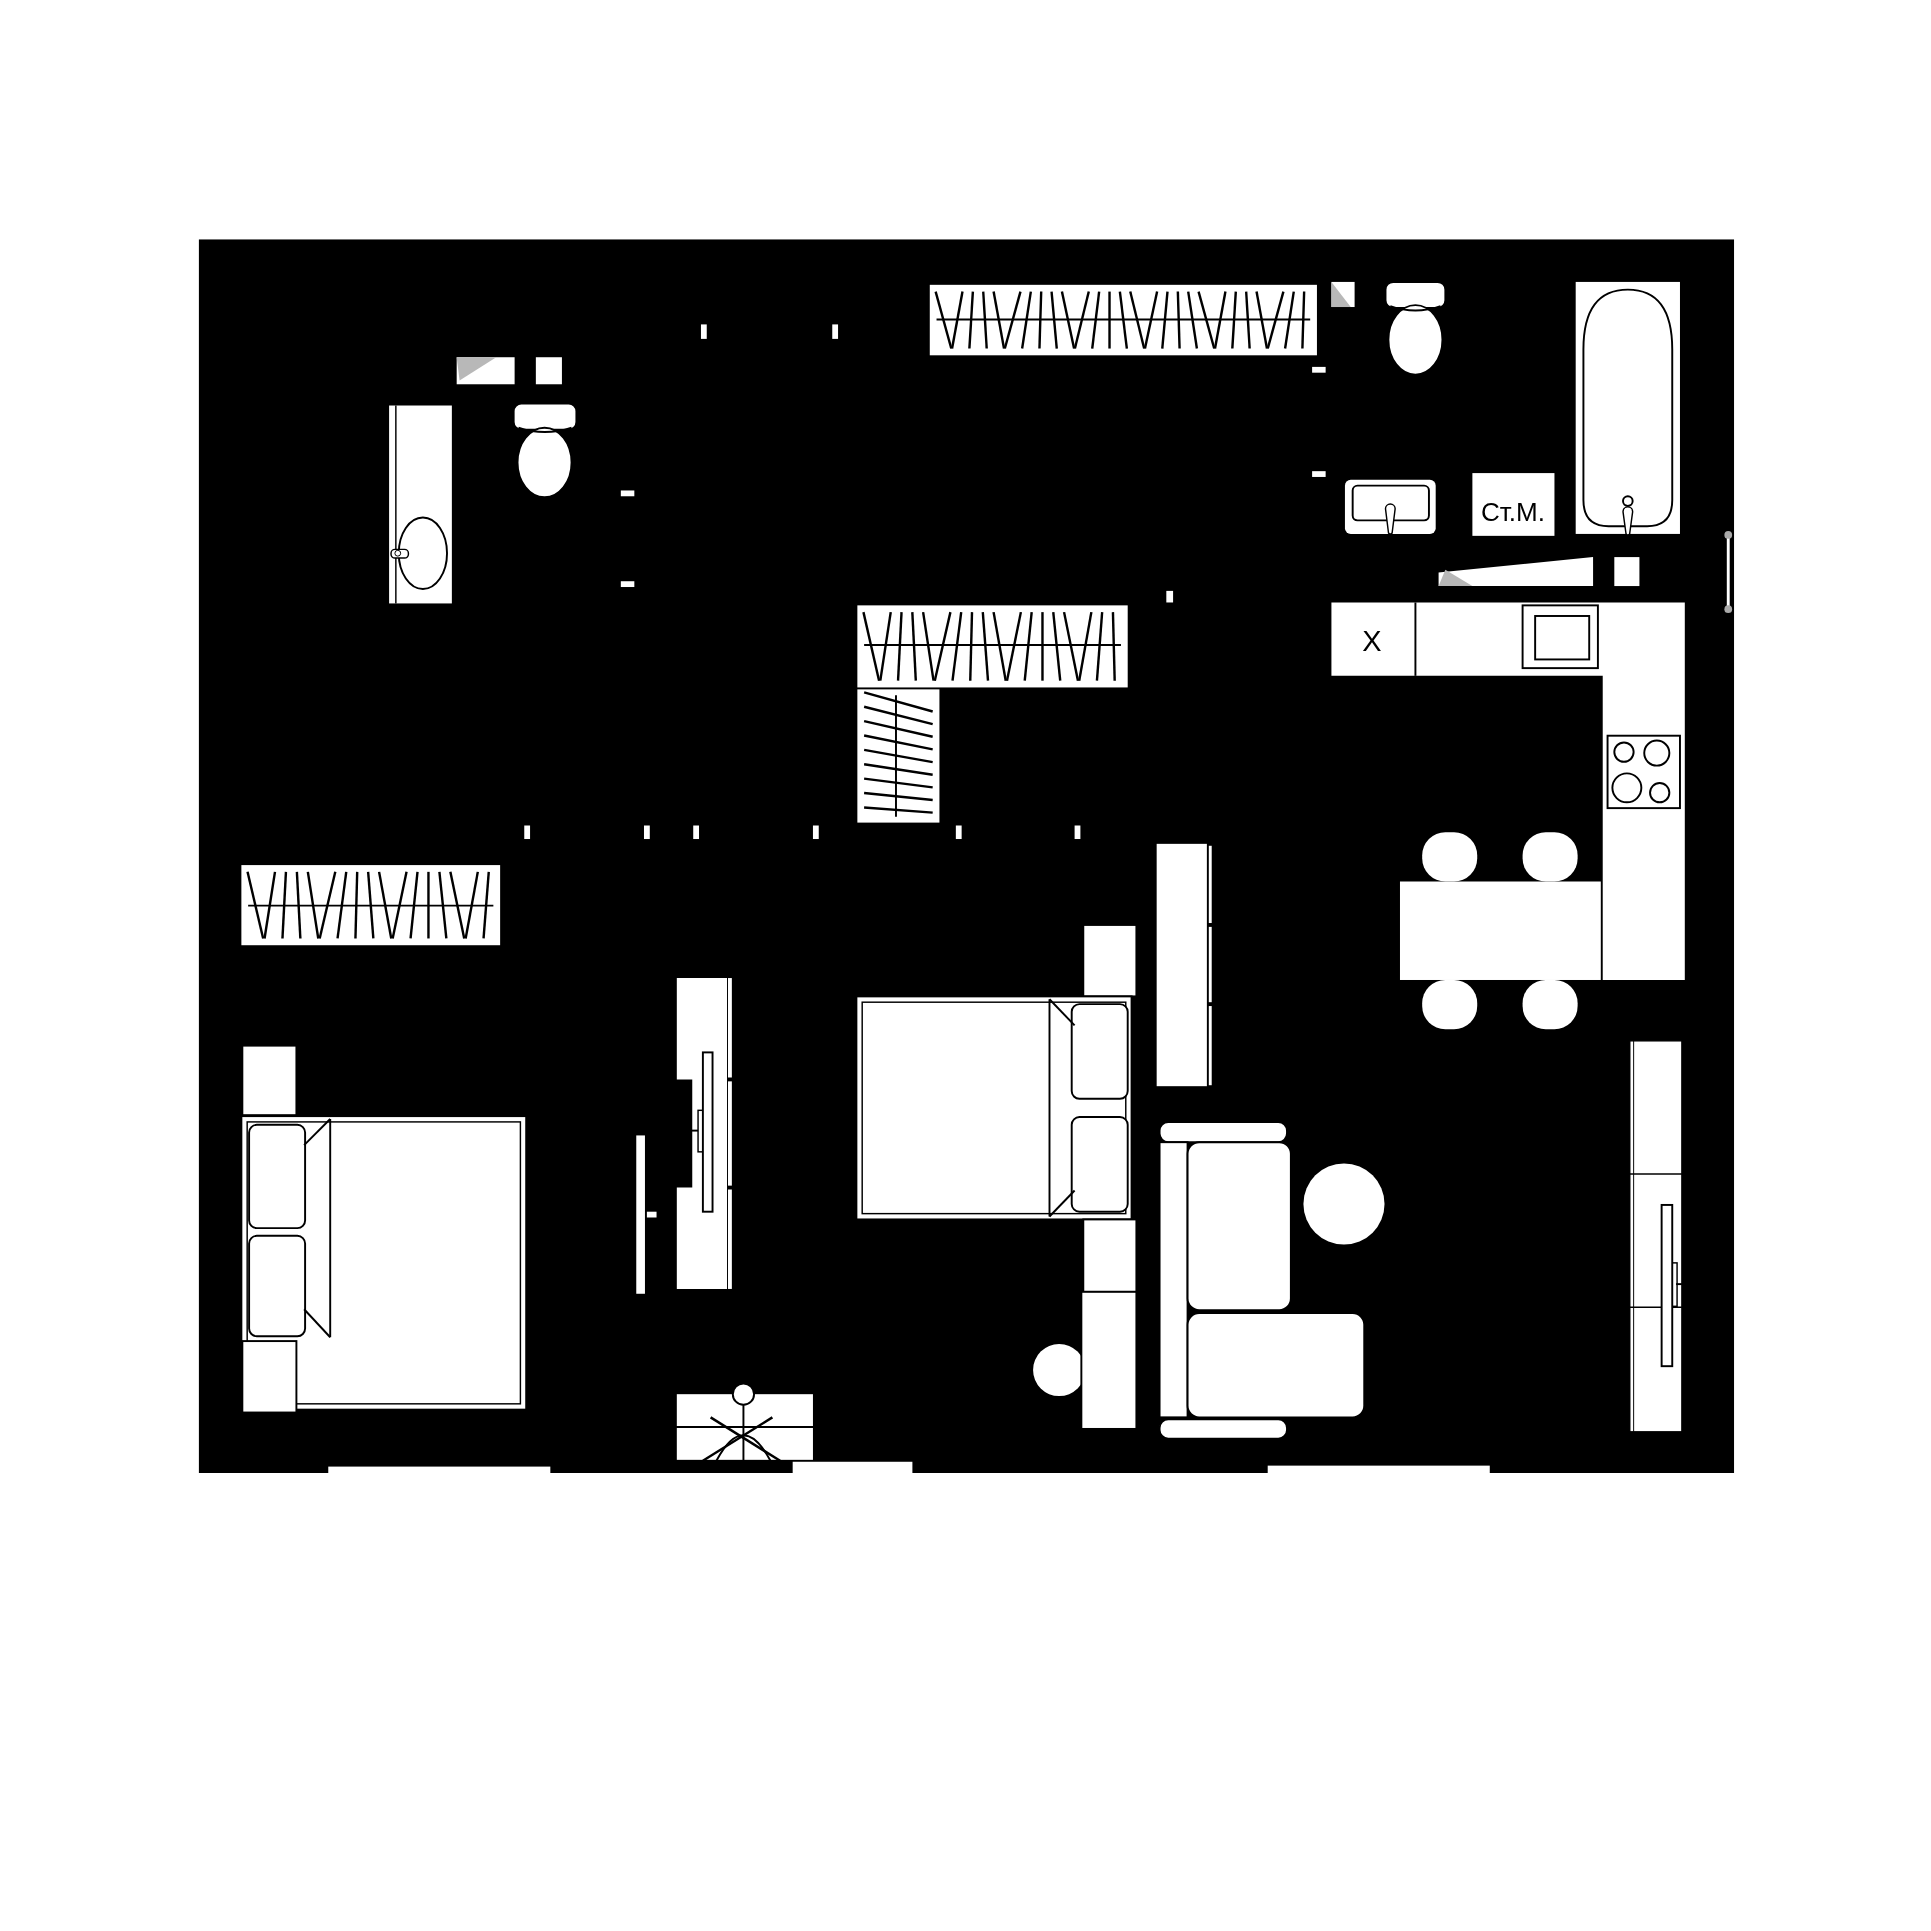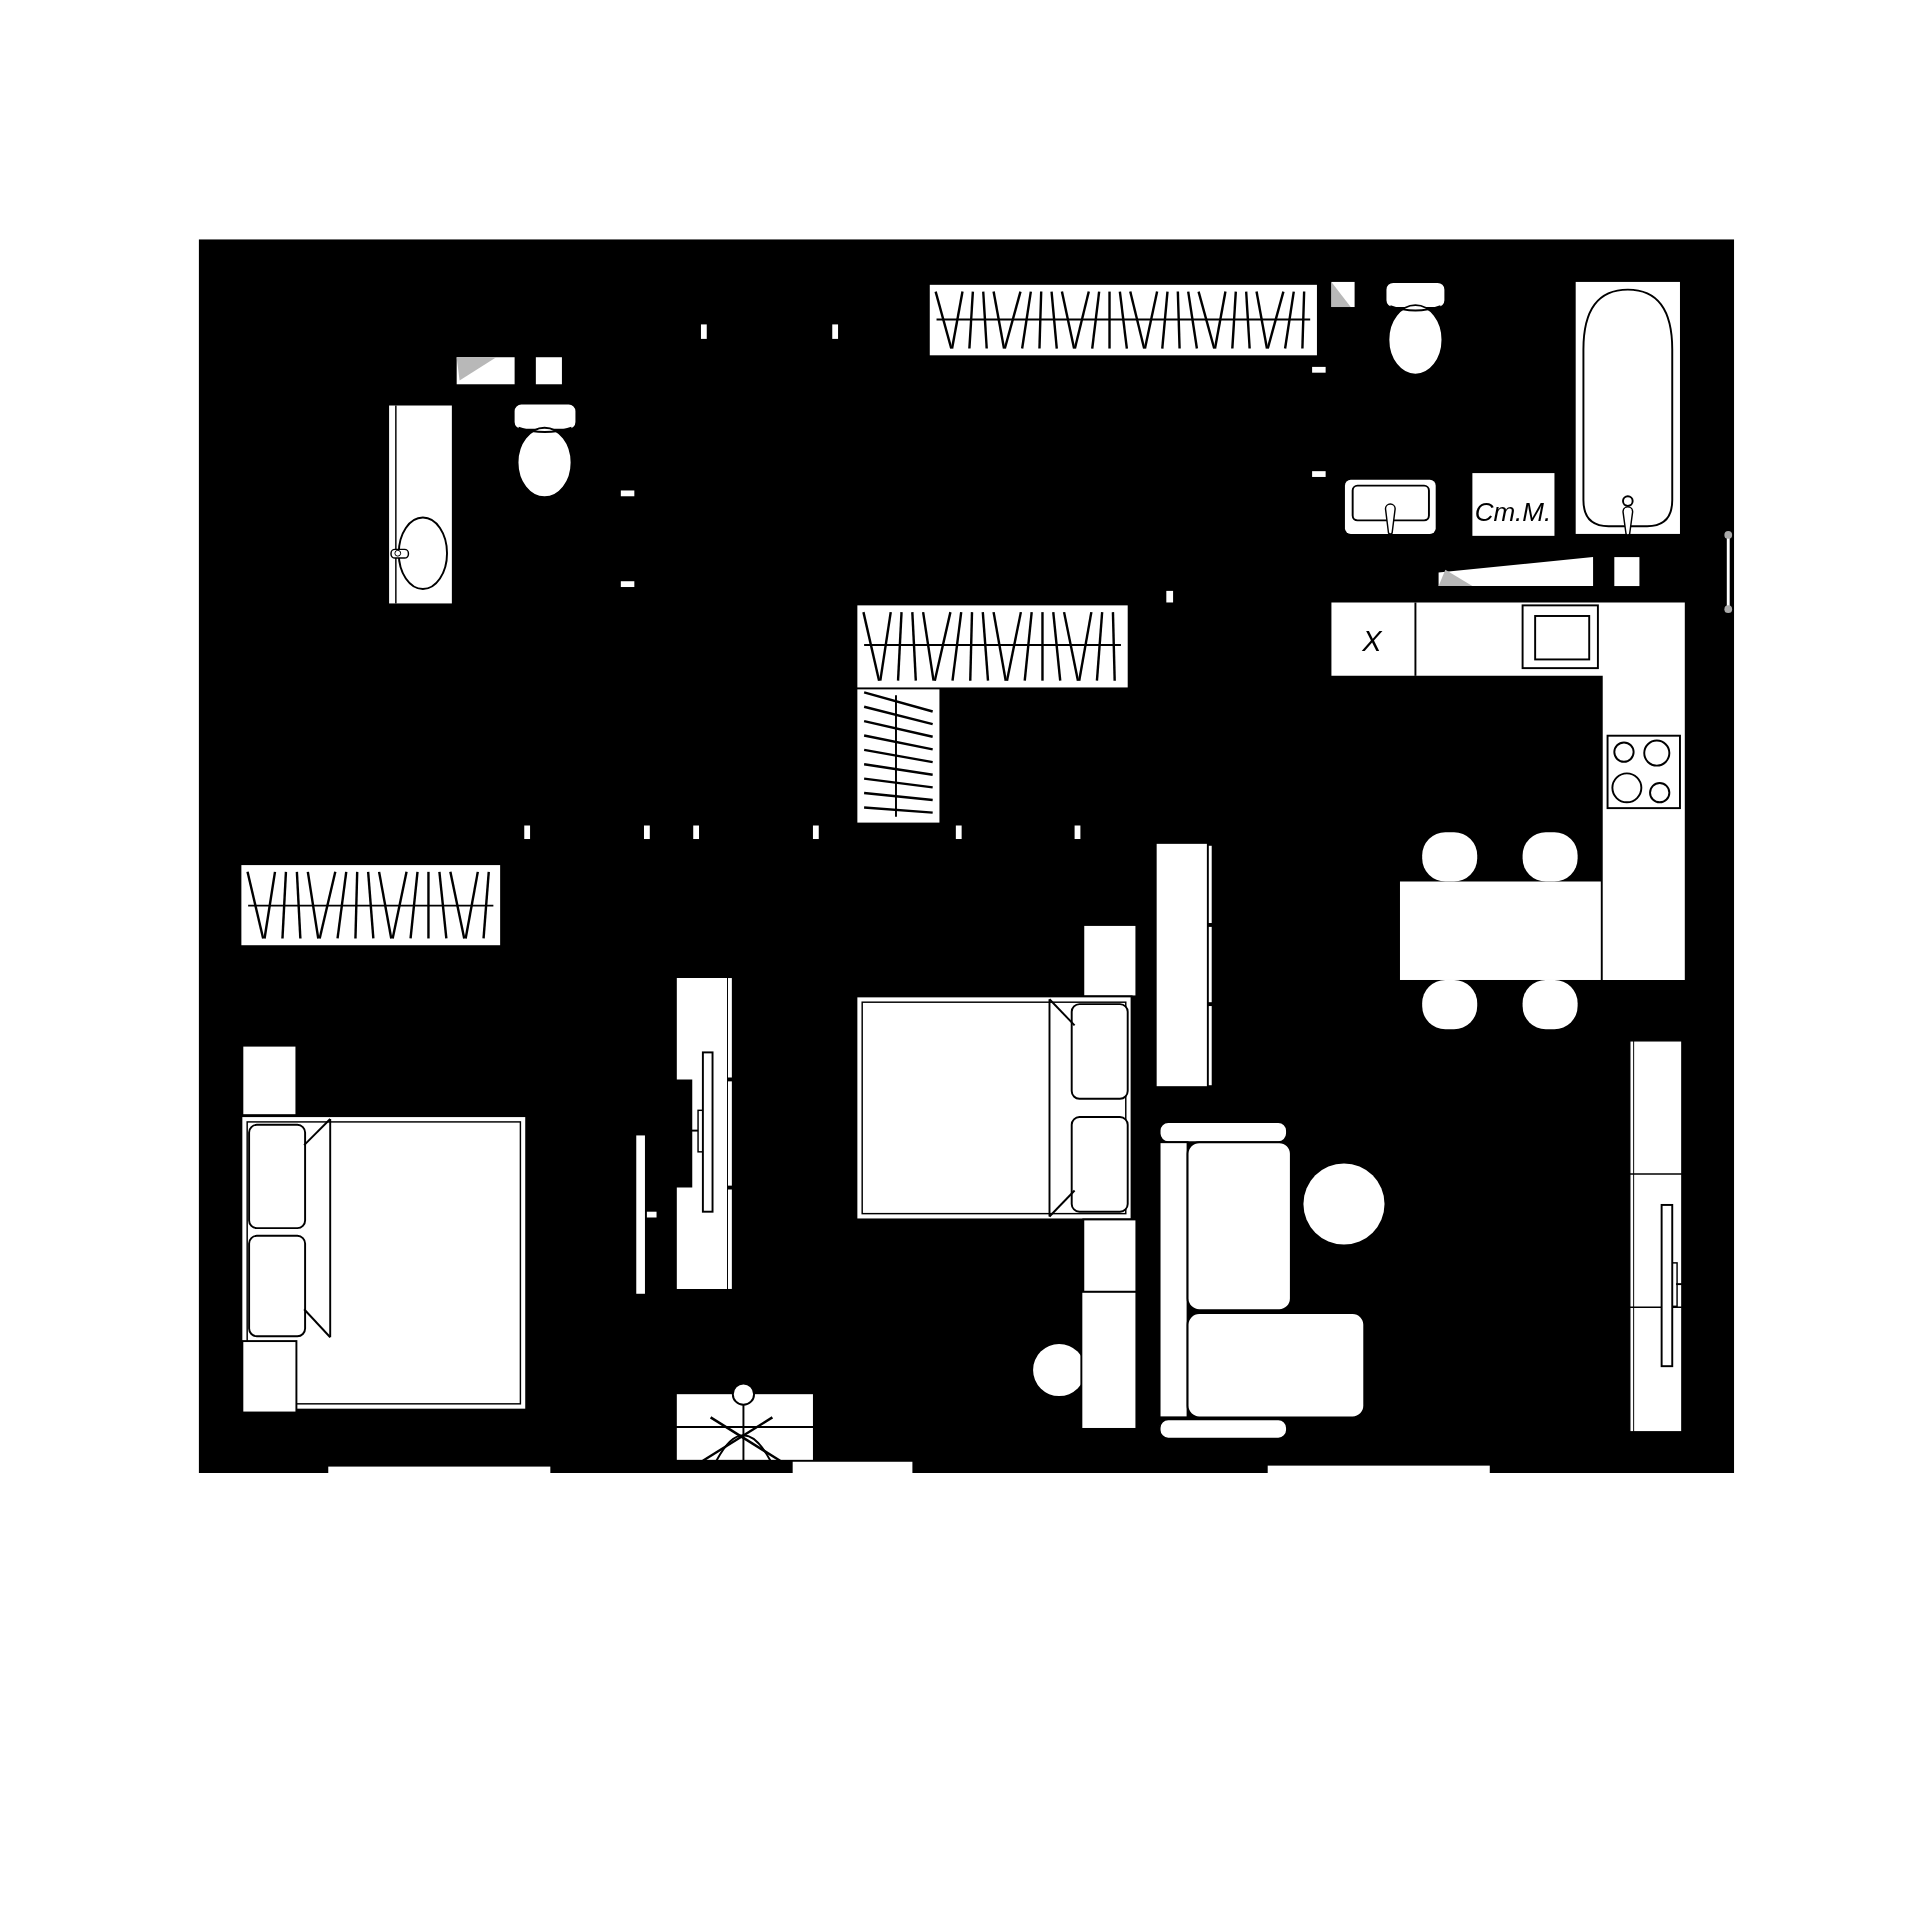--- a/index.html
+++ b/index.html
@@ -1,17 +1,17 @@
 <!DOCTYPE html>
 <html><head>
 <meta charset="utf-8">
 <style>
   html,body{margin:0;padding:0;background:#fff;}
   body{font-family:"Liberation Sans",sans-serif;}
-  .stage{width:1931px;height:1473px;position:relative;background:#fff;font-style:italic;}
+  .stage{width:1931px;height:1473px;position:relative;background:#fff;}
   svg{display:block;}
   text{font-family:"Liberation Sans",sans-serif;fill:#000;}
 </style>
 </head>
 <body>
 
 <div class="stage">
 <svg width="1931" height="1931" viewBox="0 0 2000 2000">
 
   <rect x="206" y="248" width="1590" height="1514" fill="#000"></rect>

